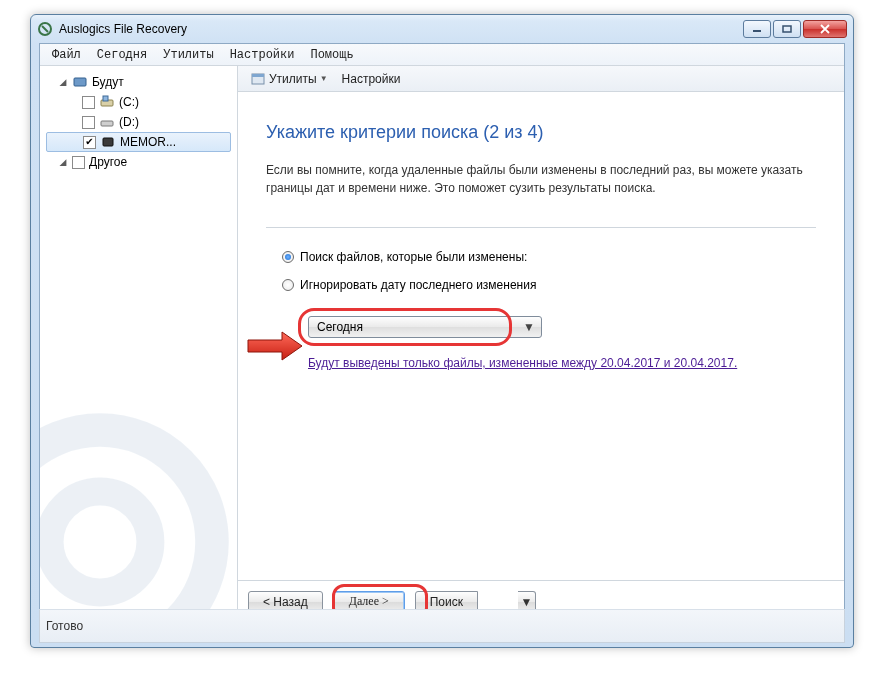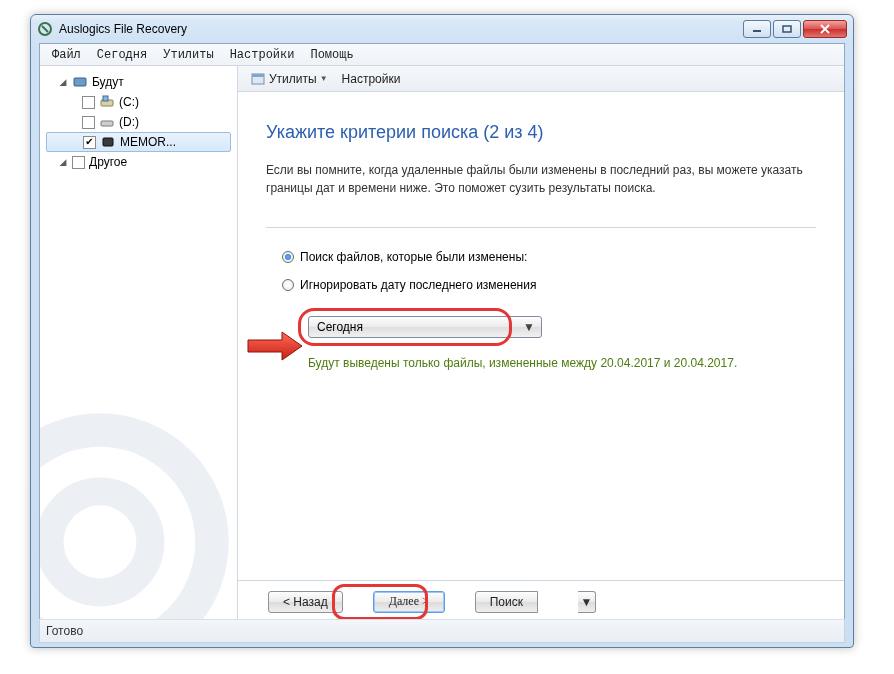--- a/index.html
+++ b/index.html
@@ -209,42 +209,42 @@
     display: flex; align-items:center;
     padding: 0 4px 0 8px;
   }
   .combo .caret {
     margin-left: auto;
     width: 16px; text-align: center;
     color: #444;
   }
   .hint {
     margin: 10px 0 0 42px;
-    color: #4d7c0f;
+    color: #4c1d95;
+    text-decoration: underline;
   }
   .footer {
     height: 42px;
     border-top: 1px solid #d0d7de;
     display: flex;
     align-items: center;
     padding: 0 10px;
     gap: 10px;
     background: #fff;
     position: relative;
   }
   .btn {
     height: 22px;
     border: 1px solid #8a939e;
     border-radius: 3px;
     background: linear-gradient(#fefefe,#ebebeb 48%,#dcdcdc 52%,#efefef);
     padding: 0 14px;
     display: inline-flex; align-items:center; justify-content:center;
     color: #222;
     min-width: 72px;
-    margin-left: 20px;
   }
   .btn.focus {
     border-color: #5f9de8;
     box-shadow: 0 0 0 1px #9cc6f4 inset;
     font-family: Liberation Serif, serif;
   }
   .btn-split {
     display: inline-flex;
     gap: 40px;
   }
@@ -260,21 +260,21 @@
   .hl-next {
     position: absolute;
     border: 3px solid #e63535;
     border-radius: 12px;
     pointer-events: none;
     left: 94px; top: 3px; width: 96px; height: 36px;
   }
   .statusbar {
     position: absolute;
     left: 8px; right: 8px; bottom: 4px;
-    height: 24px;
+    height: 34px;
     background: linear-gradient(#f3f6fa,#e8eef5);
     border: 1px solid #c8d2dd;
     border-top: 1px solid #d8e0e9;
     display: flex; align-items: center;
     padding: 0 6px;
     color: #333;
   }
   .red-arrow {
     position: absolute;
     left: 246px;

